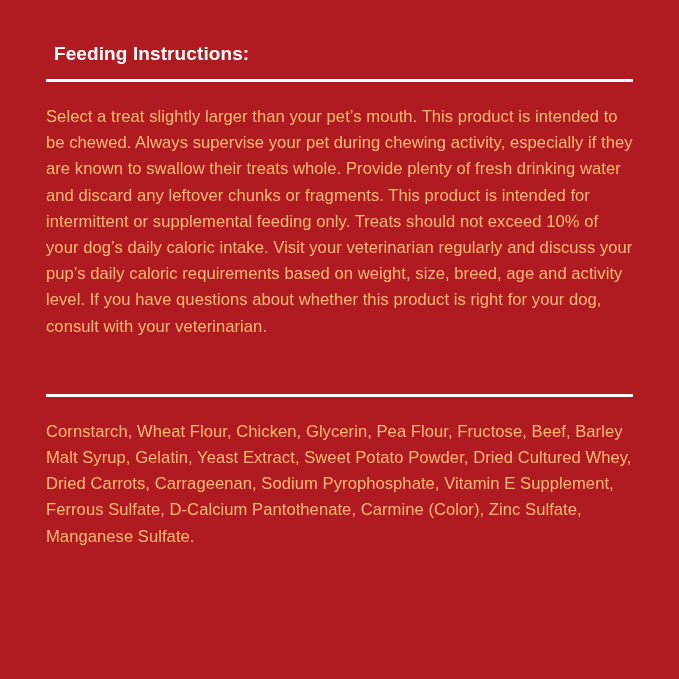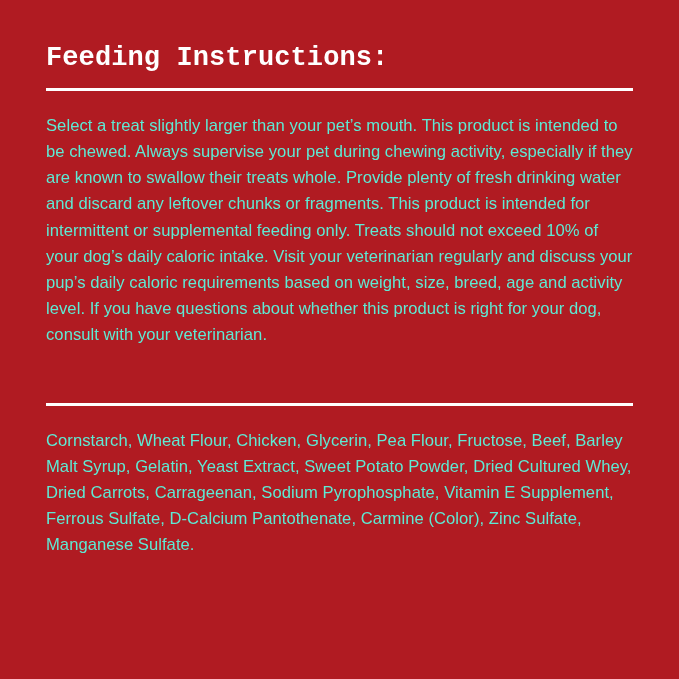--- a/index.html
+++ b/index.html
@@ -18,38 +18,38 @@
     width: 679px;
     height: 679px;
     padding: 44px 46px 0 46px;
     background: #B01B22;
     color: #ffffff;
   }
   .section {
     margin: 0;
   }
   .section-heading {
-    font-size: 27px;
+    font-size: 19px;
     font-weight: bold;
     color: #ffffff;
     letter-spacing: 0.1px;
     line-height: 1.1;
-    margin: 0 0 14px 0;
-    font-family: Liberation Mono, monospace;
+    margin: 0 0 14px 8px;
+    font-family: Liberation Sans, sans-serif;
   }
   .rule {
     height: 3px;
     background: #ffffff;
     width: 100%;
     margin: 0 0 22px 0;
   }
   .body-text {
     font-size: 16.6px;
     line-height: 1.58;
-    color: #5eead4;
+    color: #fdba74;
     margin: 0;
     letter-spacing: 0.05px;
     font-family: "Liberation Sans", sans-serif;
   }
   .spacer {
     height: 54px;
   }
   .section-ingredients .section-heading {
     margin-bottom: 14px;
   }

